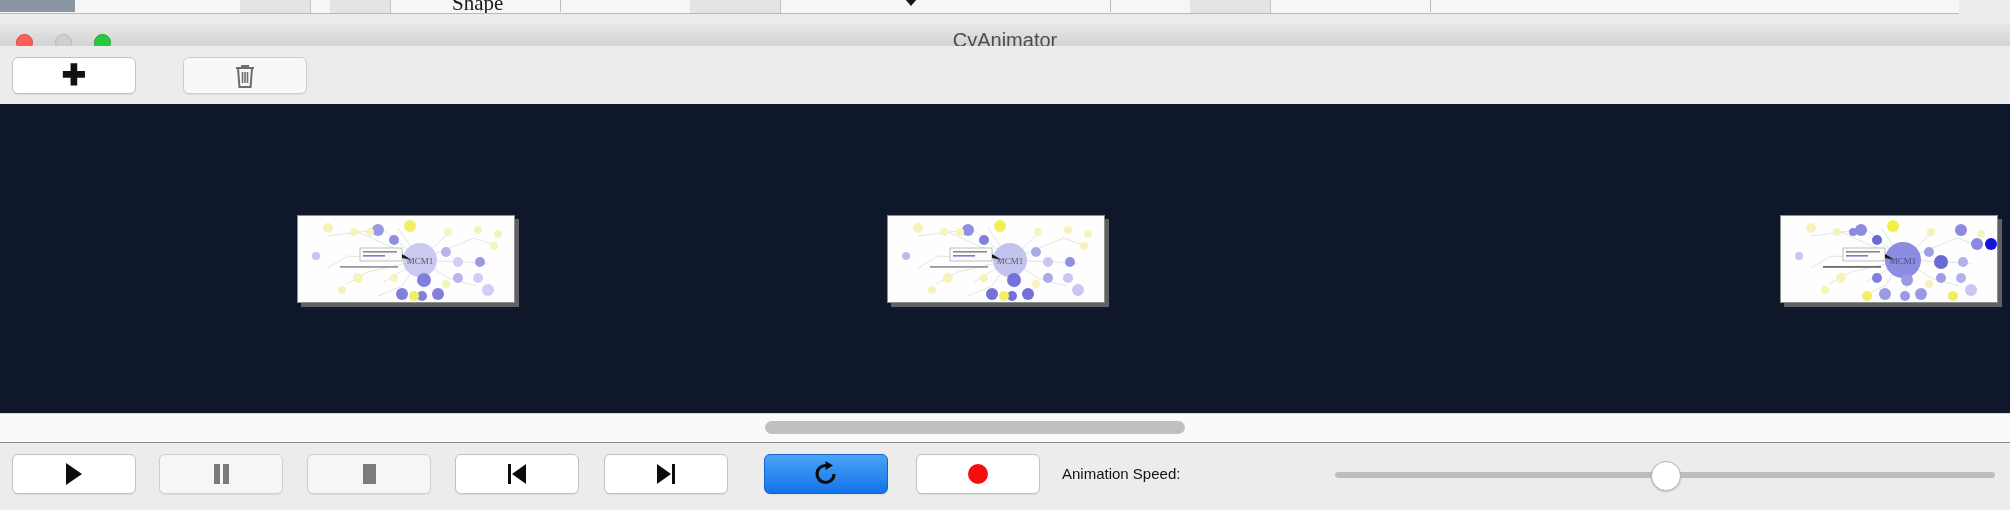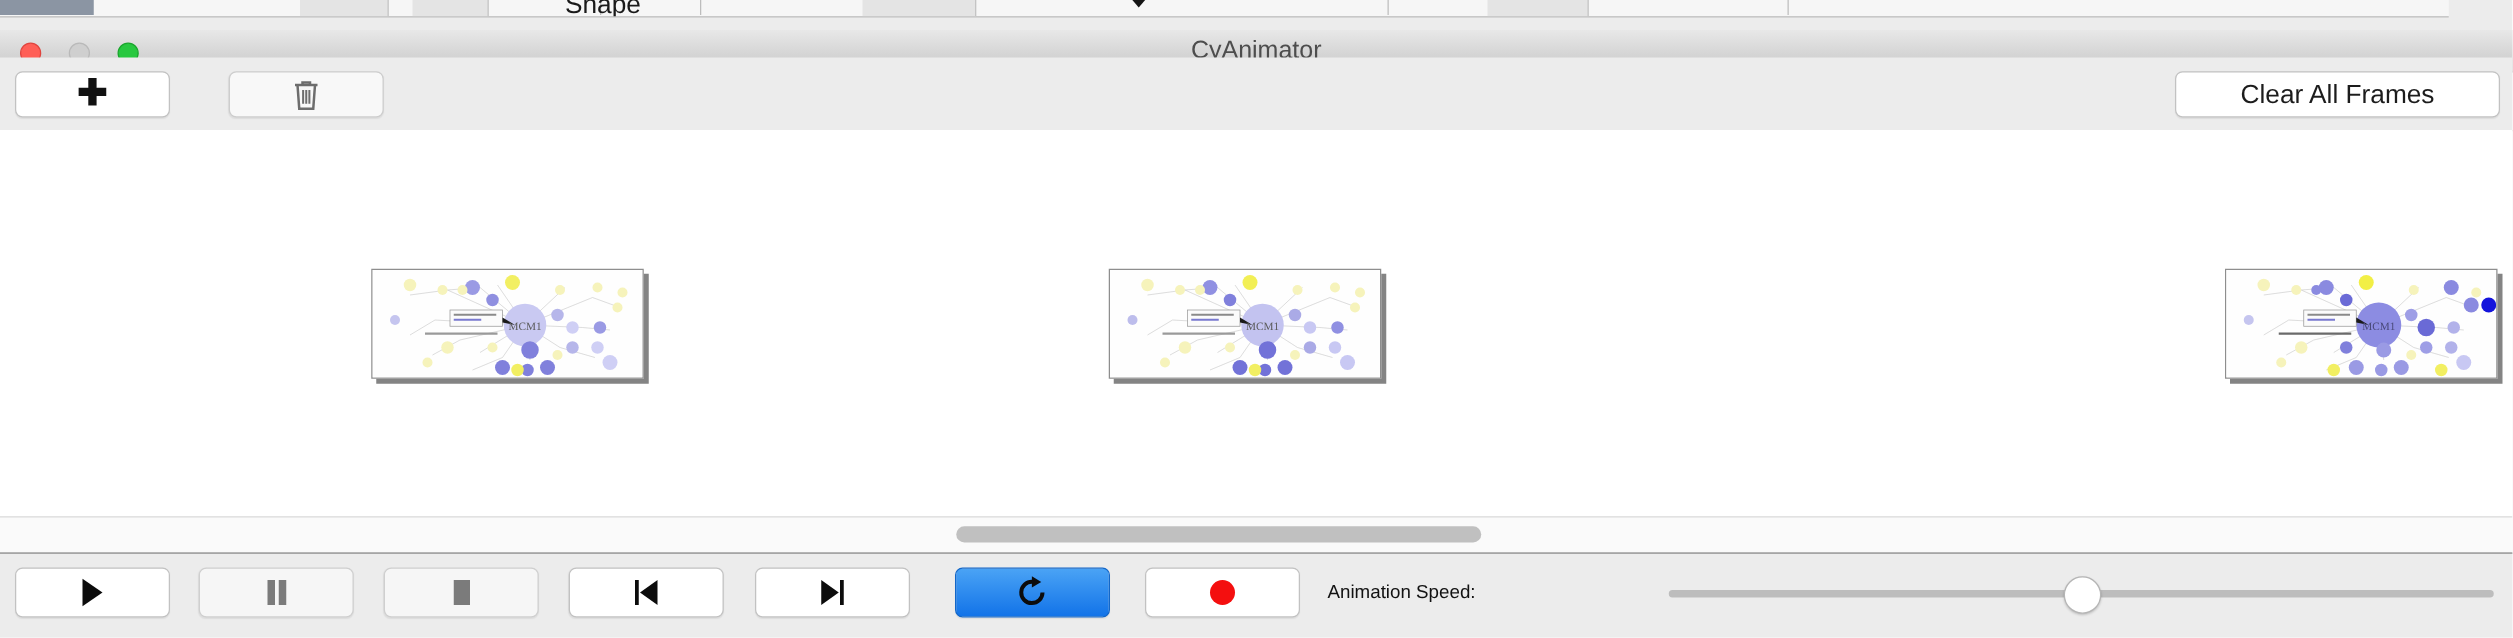--- a/index.html
+++ b/index.html
@@ -17,20 +17,21 @@
     background: #ececec;
   }
 
   
   .bg-strip {
     position: absolute; left: 0; top: 0;
     width: 1959px; height: 13px;
     background: #f6f6f6;
     border-bottom: 1px solid #b9b9b9;
     overflow: hidden;
+    font-family: Liberation Serif, serif;
   }
   .bg-chip {
     position: absolute; top: 0; height: 13px;
     background: #e4e4e4;
     border-right: 1px solid #c4c4c4;
   }
   .bg-dark {
     position: absolute; left: 0; top: 0;
     width: 75px; height: 12px;
     background: #8b95a3;
@@ -99,21 +100,21 @@
     right: 10px; top: 11px; width: 260px; height: 37px;
     font-size: 21px; color: #1c1c1c;
   }
   .plus-icon { font-size: 29px; font-weight: bold; color: #111; line-height: 1; }
   .trash-icon { width: 24px; height: 26px; display: block; }
 
   
   .timeline {
     position: absolute; left: 0; top: 104px;
     width: 2010px; height: 309px;
-    background: #ffffff;
+    background: #0f172a;
     overflow: hidden;
   }
 
   
   .frame {
     position: absolute;
     width: 216px; height: 86px;
     background: #fdfdfd;
     border: 1px solid #8e8e8e;
     box-shadow: 4px 4px 0 rgba(110,110,110,0.85);
@@ -219,23 +220,20 @@
     <div class="btn" id="add-frame-button">
       <span class="plus-icon">✚</span>
     </div>
     <div class="btn flat" id="delete-frame-button">
       <svg class="trash-icon" viewBox="0 0 24 26">
         <path d="M3 5 H21" stroke="#6d6d6d" stroke-width="2" fill="none"></path>
         <path d="M9 5 V3 H15 V5" stroke="#6d6d6d" stroke-width="2" fill="none"></path>
         <path d="M5 5 L6.4 24 H17.6 L19 5" stroke="#6d6d6d" stroke-width="2" fill="none"></path>
         <path d="M9.5 9 V20 M12 9 V20 M14.5 9 V20" stroke="#6d6d6d" stroke-width="1.6" fill="none"></path>
       </svg>
-    </div>
-    <div class="btn" id="clear-all-frames-button">
-      <span>Clear All Frames</span>
     </div>
   </div>
 
   <div class="timeline">
 
     <div class="frame" style="left:297px; top:111px;">
       <svg viewBox="0 0 216 86">
         <rect x="0" y="0" width="216" height="86" fill="#fefefe"></rect>
         <g stroke="#c9c9c9" stroke-width="0.5" fill="none">
           <path d="M122 44 L60 16 M122 44 L86 14 M122 44 L100 12 M122 44 L154 14 M122 44 L176 22

